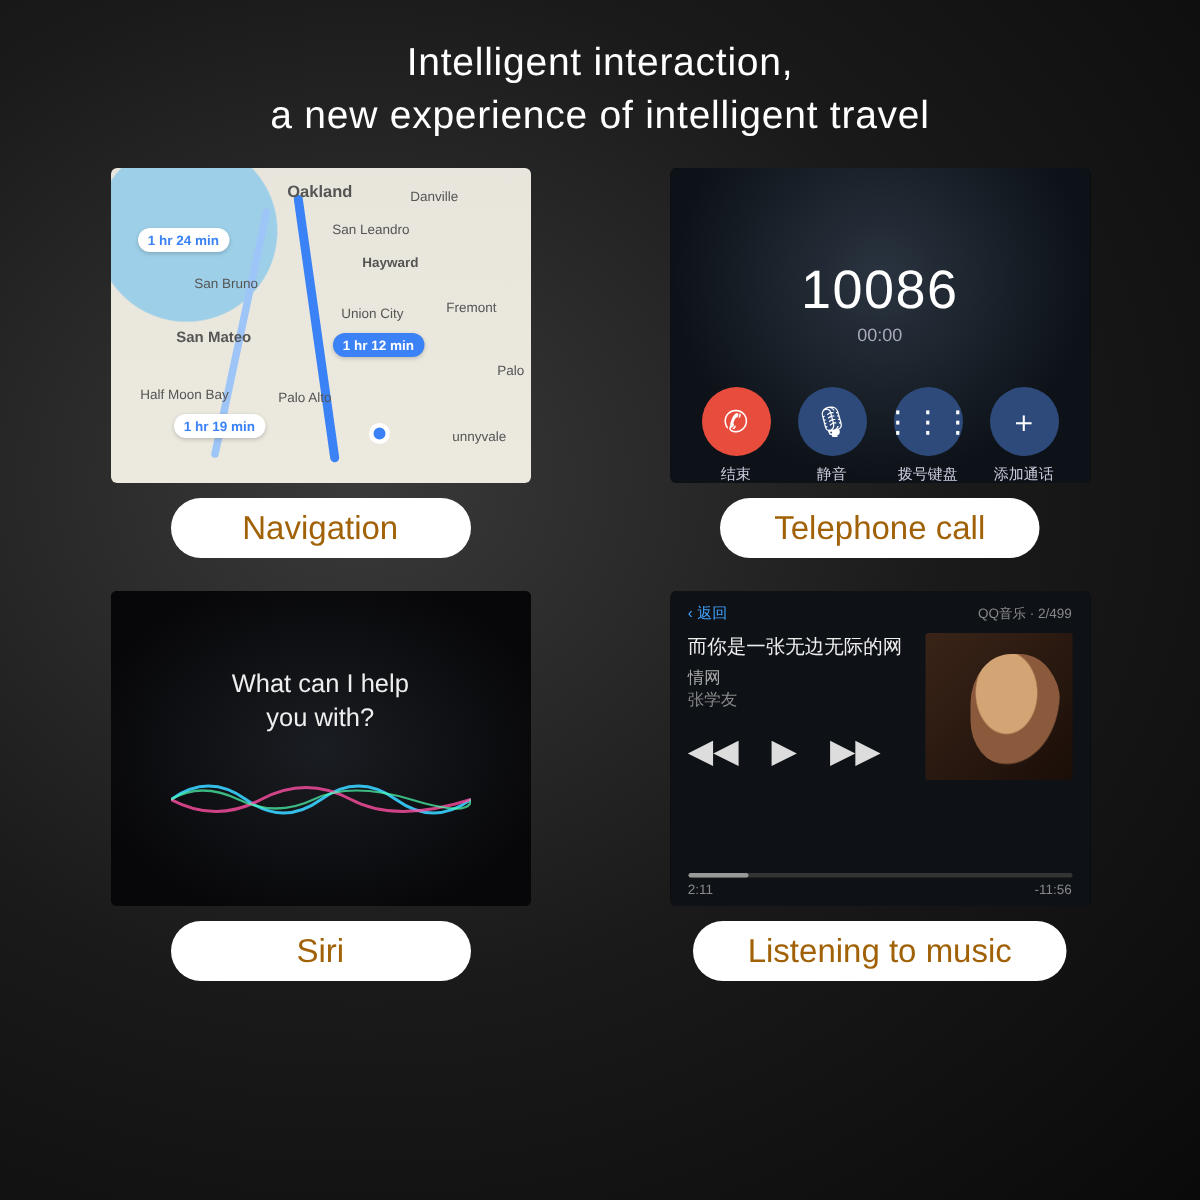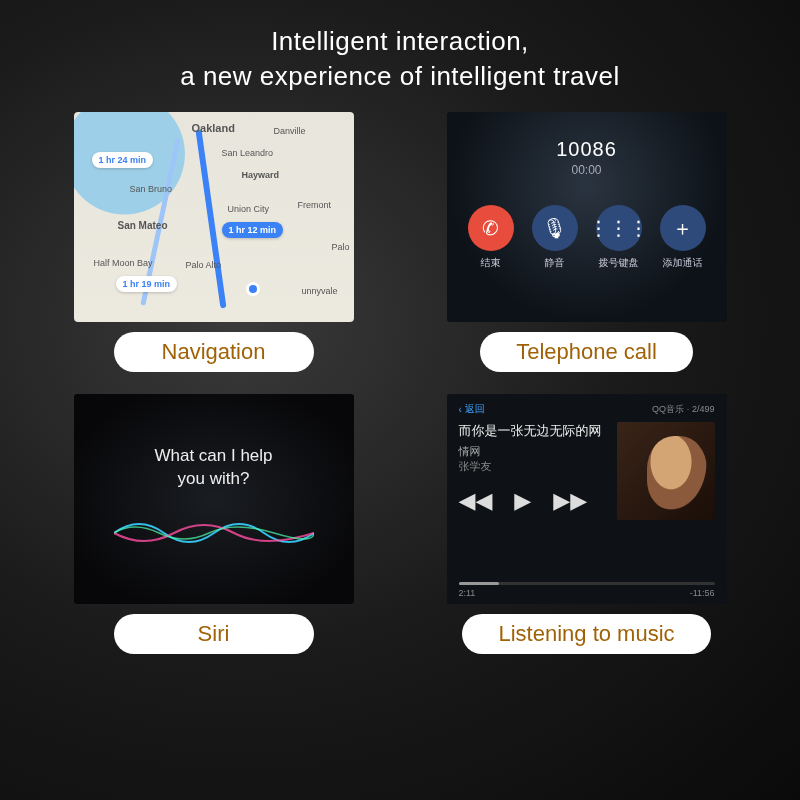--- a/index.html
+++ b/index.html
@@ -85,21 +85,21 @@
     position:absolute; width:14px; height:14px; background:#3b82f6;
     border:3px solid #fff; border-radius:50%;
   }
   
   .call {
     position:absolute; inset:0;
     background: radial-gradient(ellipse at 50% 35%, #2a3440 0%, #0d1218 70%);
     display:flex; flex-direction:column; align-items:center;
     padding-top:26px;
   }
-  .call-number { font-size:20px; font-weight:300; letter-spacing:1px; }
+  .call-number { font-size:36px; font-weight:300; letter-spacing:1px;margin-top:34px; }
   .call-timer { font-size:12px; color:#aab; margin-top:2px; }
   .call-buttons { display:flex; gap:18px; margin-top:28px; }
   .cbtn { display:flex; flex-direction:column; align-items:center; gap:5px; }
   .cbtn-circle {
     width:46px; height:46px; border-radius:50%;
     display:flex; align-items:center; justify-content:center;
     font-size:20px; color:#fff;
   }
   .cbtn-label { font-size:10px; color:#ccd; }
   .end-call { background:#e74c3c; }

